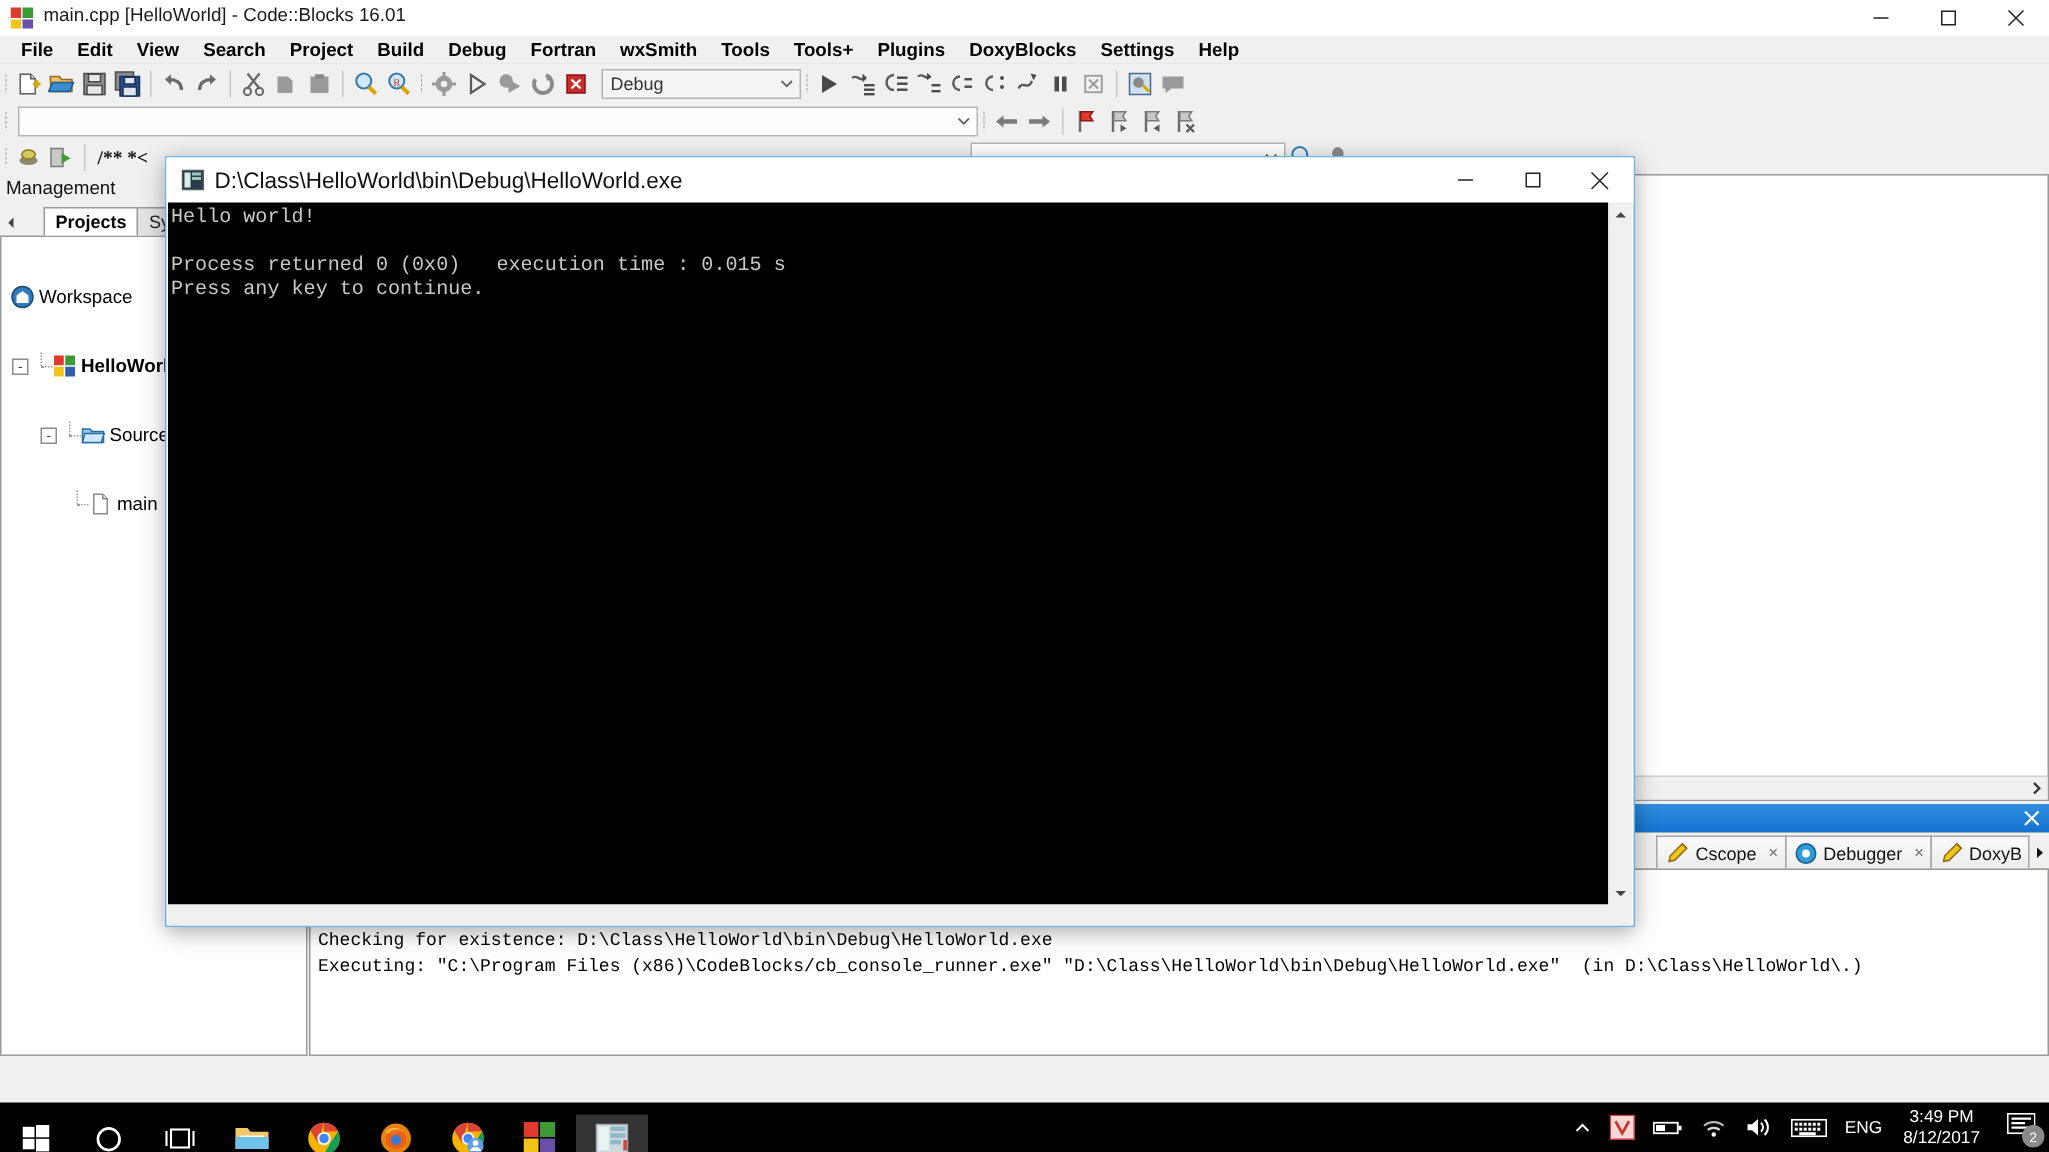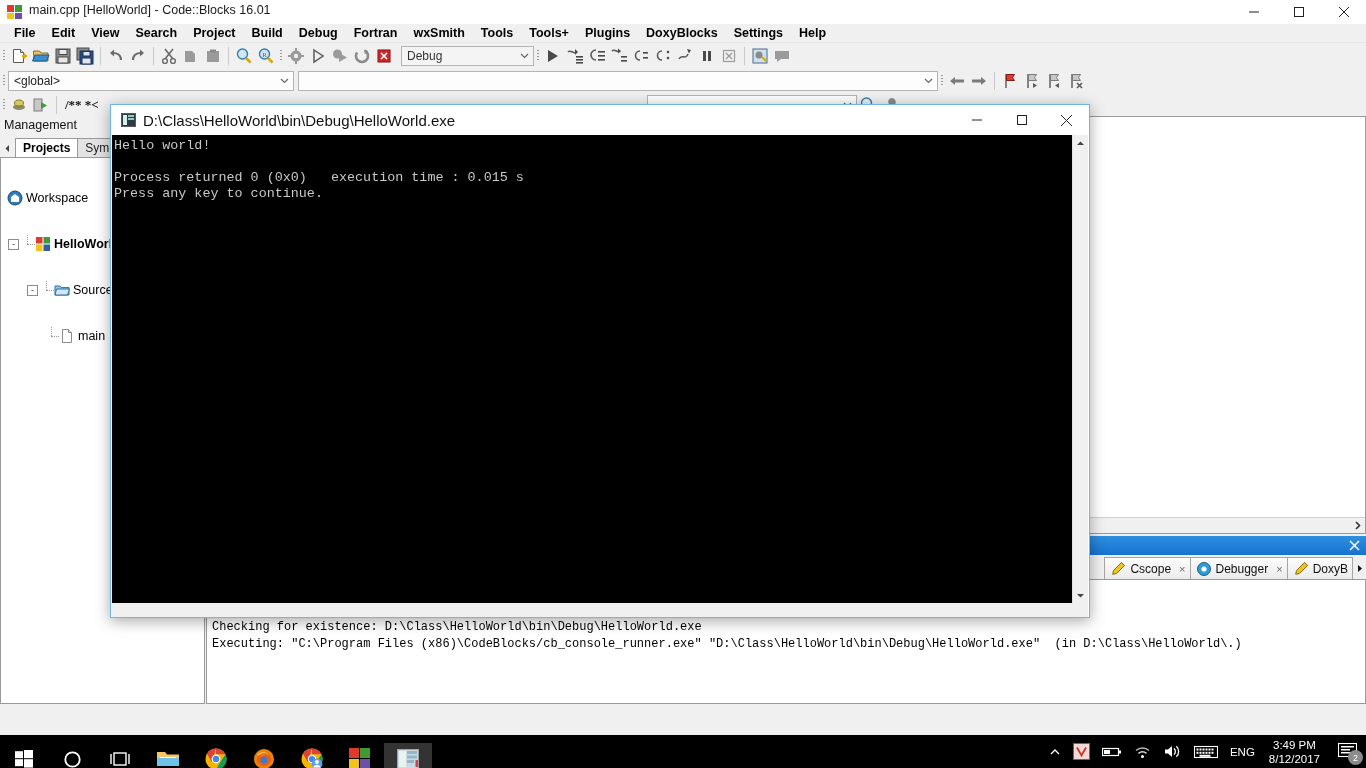--- a/index.html
+++ b/index.html
@@ -118,21 +118,21 @@
     width: 15px; height: 18px; display:flex; align-items:center; justify-content:center;
     color: #444; font-size: 8px;
   }
   .mtab {
     height: 19px; line-height: 19px; padding: 0 7px;
     font-size: 12px; border: 1px solid #9a9a9a; border-bottom: none;
     background: #e3e3e3; color: #222; margin-right: -1px;
   }
   .mtab.active {
     background: #ffffff; font-weight: bold; color: #000;
-    position: relative; z-index: 2;
+    position: relative; z-index: 2; margin-left: 14px;
   }
   #tree {
     position: absolute; left: 0; top: 42px; width: 205px; height: 546px;
     background: #ffffff;
     border: 1px solid #9a9a9a; border-top: none;
     padding-top: 3px;
     font-size: 12.5px; color: #000;
     overflow: hidden;
   }
   .trow { height: 18px; display: flex; align-items: center; white-space: nowrap; margin-top: 28px; }
@@ -594,28 +594,20 @@
       <svg width="18" height="18" viewBox="0 0 18 18">
         <path d="M2 4h14v8H8l-4 3v-3H2z" fill="#9a9a9a"></path>
       </svg>
     </div>
   </div>
 
   <div class="toolbar-row" id="tbrow2">
     <div class="grip">
         <i></i>
       </div>
-    <div class="combo scope">
-      <span>&lt;global&gt;</span>
-      <span class="arrow">
-        <svg width="11" height="11" viewBox="0 0 11 11">
-            <path d="M2 4l3.5 3.5L9 4" fill="none" stroke="#666" stroke-width="1.2"></path>
-          </svg>
-      </span>
-    </div>
     <div class="combo scope2" style="margin-left:4px;">
       <span></span>
       <span class="arrow">
         <svg width="11" height="11" viewBox="0 0 11 11">
             <path d="M2 4l3.5 3.5L9 4" fill="none" stroke="#666" stroke-width="1.2"></path>
           </svg>
       </span>
     </div>
 
     <div class="grip">

